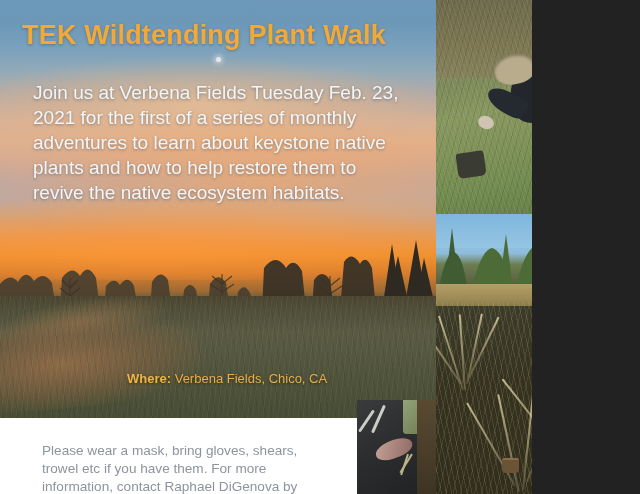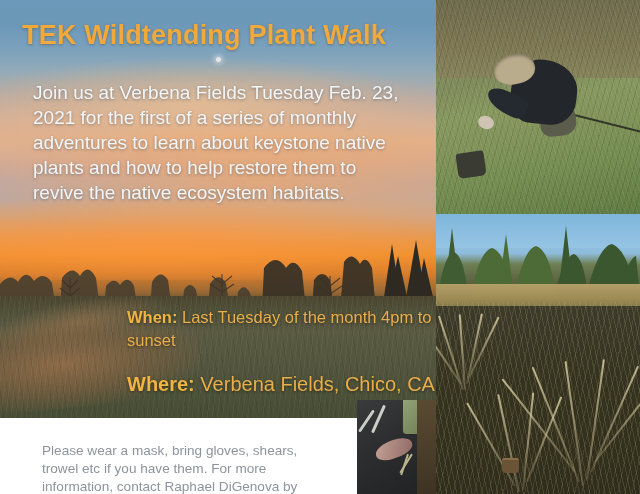--- a/index.html
+++ b/index.html
@@ -1,20 +1,20 @@
 <!DOCTYPE html>
 <html><head>
 <meta charset="utf-8">
 <style>
   html,body{margin:0;padding:0;background:#222;}
   body{font-family:"Liberation Sans",sans-serif;}
 
   .poster{
     position:relative;
-    width:640px;height:494px;
+    width:532px;height:494px;
     overflow:hidden;
     background:#1d4ed8;
   }
 
   
   .left-panel{
     position:absolute;left:0;top:0;width:436px;height:494px;
     overflow:hidden;
   }
   .sky{
@@ -106,21 +106,21 @@
     text-shadow:0 1px 3px rgba(40,55,75,.45);
   }
   .when-block{
     position:absolute;left:127px;top:306px;width:310px;
     font-size:16.5px;line-height:1.42;color:#e9b košt;
     color:#e8ae4c;
     text-shadow:0 1px 3px rgba(25,25,15,.6);
   }
   .where-block{
     position:absolute;left:127px;top:370px;width:310px;
-    font-size:20px;line-height:1.42;color:#e8ae4c;
+    font-size:13px;line-height:1.42;color:#e8ae4c;
     text-shadow:0 1px 3px rgba(25,25,15,.6);
   }
   .lbl{font-weight:bold;color:#f0b440;}
 
   
   .notebox{
     position:absolute;left:0;top:418px;width:357px;height:76px;
     background:#ffffff;
   }
   .notebox p{
@@ -306,24 +306,20 @@
 
     <div class="ground"></div>
     <div class="dirt-path2"></div>
     <div class="dirt-path"></div>
     <div class="grass-tex"></div>
   </div>
 
   <div class="title">TEK Wildtending Plant Walk</div>
   <div class="intro">Join us at Verbena Fields Tuesday Feb. 23, 2021 for the first of a series of monthly adventures to learn about keystone native plants and how to help restore them to revive the native ecosystem habitats.</div>
 
-  <div class="when-block">
-    <span class="lbl">When:</span>
-    <span>Last Tuesday of the month 4pm to sunset</span>
-  </div>
   <div class="where-block">
     <span class="lbl">Where:</span>
     <span>Verbena Fields, Chico, CA</span>
   </div>
 
   <div class="notebox">
     <p>Please wear a mask, bring gloves, shears, trowel etc if you have them. For more information, contact Raphael DiGenova by email: Raphael@gnogi.com</p>
   </div>
 
   <div class="right-col">

